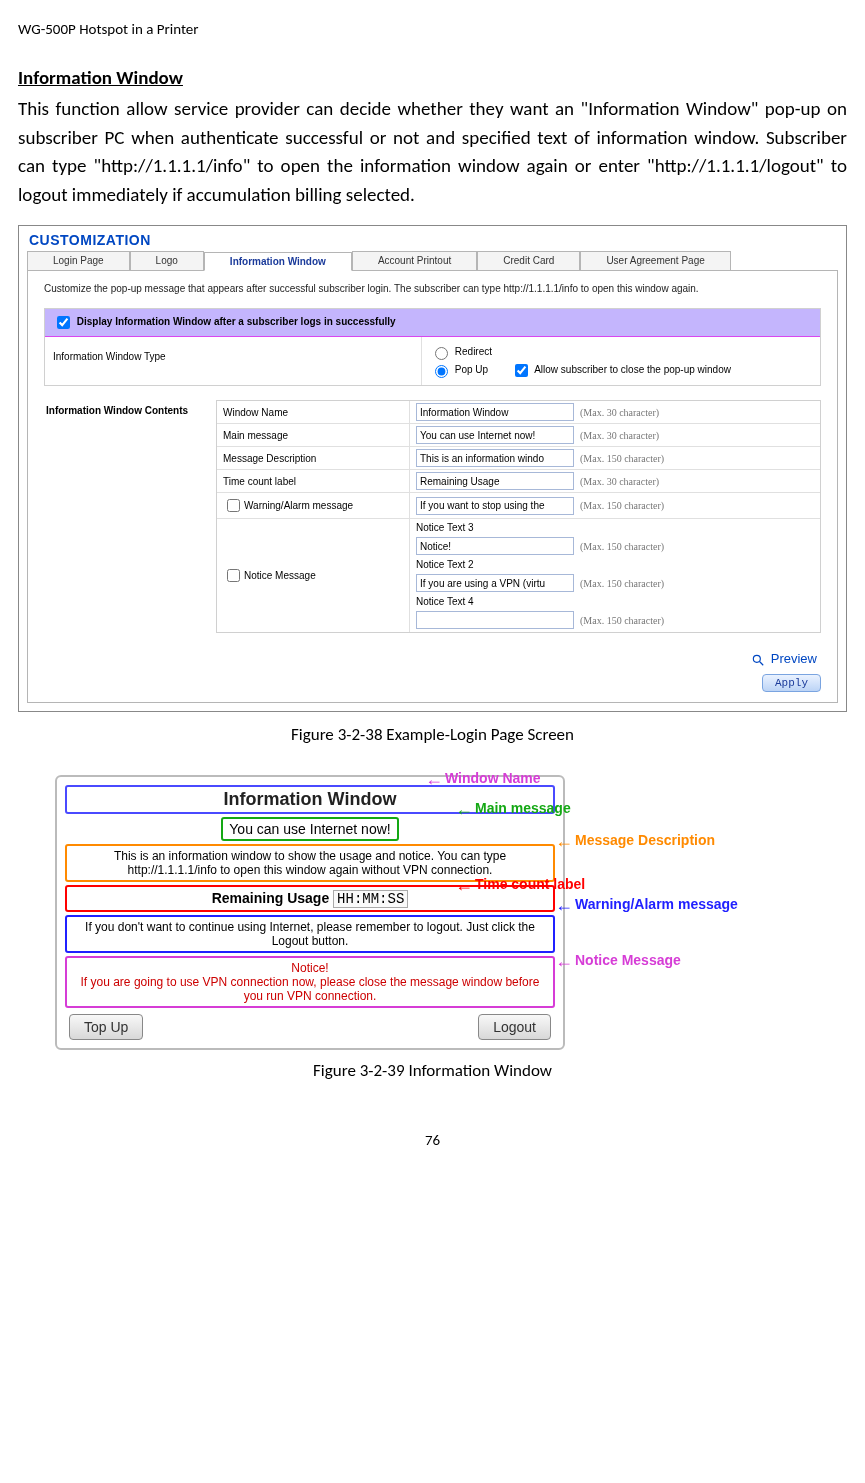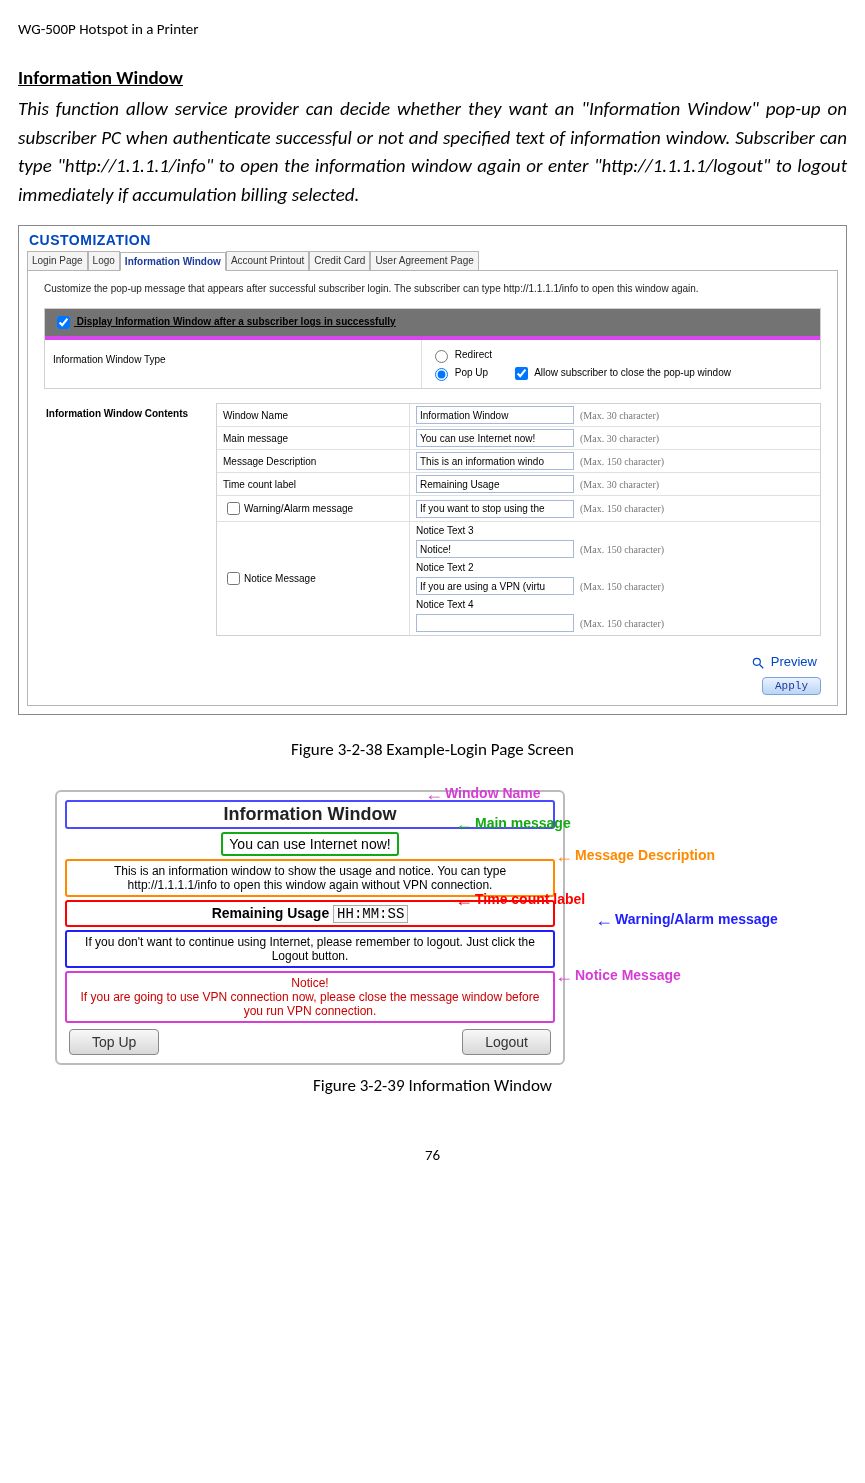--- a/index.html
+++ b/index.html
@@ -18,46 +18,45 @@
     font-size: 19px;
     font-weight: bold;
     text-decoration: underline;
     margin-bottom: 6px;
   }
   .body-text {
     font-size: 19px;
     line-height: 1.5;
     text-align: justify;
     margin-bottom: 16px;
-    font-style: italic;
   }
   .screenshot-wrapper {
     border: 1px solid #888;
     padding: 2px 8px 8px 8px;
-    margin-bottom: 24px;
+    margin-bottom: 12px;
     background: #fff;
   }
   .cust-title {
     color: #0047c2;
     font-weight: bold;
     font-size: 14px;
     letter-spacing: 0.5px;
     font-family: Arial, sans-serif;
     margin: 4px 0 3px 2px;
   }
   .tabrow {
     display: flex;
     font-size: 10px;
     font-family: Arial, sans-serif;
   }
   .tab {
     border: 1px solid #b5b5b5;
     border-bottom: none;
     background: #f4f4f4;
-    padding: 3px 4px;
+    padding: 3px 25px;
     color: #333;
   }
   .tab.active {
     background: #fff;
     font-weight: bold;
     color: #1a3a9a;
     border-bottom: 1px solid #fff;
     position: relative;
     top: 1px;
   }
@@ -69,26 +68,25 @@
   .helptext {
     font-size: 10px;
     color: #222;
     margin-bottom: 14px;
   }
   .inner-panel {
     border: 1px solid #d0d0d0;
     margin-bottom: 14px;
   }
   .panel-header-row {
-    background: #737373;
-    border-bottom: 4px solid #d946ef;
+    background: #c4b5fd;
+    border-bottom: 1px solid #d946ef;
     padding: 4px 8px;
     font-size: 10px;
     font-weight: bold;
-    text-decoration: underline;
   }
   .panel-header-row input[type=checkbox]{ vertical-align: middle; margin-right:4px;}
   .type-row {
     display: flex;
     font-size: 10px;
   }
   .type-row .cell-label {
     flex: 0 0 360px;
     border-right: 1px solid #e0e0e0;
     padding: 14px 8px;
@@ -252,21 +250,21 @@
   }
   .iw-btnrow {
     display:flex;
     justify-content: space-between;
     padding: 0 4px;
   }
   .iw-btn {
     border:1px solid #888;
     background: linear-gradient(#f8f8f8,#d8d8d8);
     border-radius:4px;
-    padding:4px 22px;
+    padding:4px 14px;
     font-size:14px;
     color:#333;
     text-align:right;
   }
   .annot {
     position:absolute;
     font-size:14px;
     font-weight:bold;
     white-space:nowrap;
   }
@@ -432,19 +430,19 @@
     <div class="iw-btnrow">
       <span class="iw-btn">Top Up</span>
       <span class="iw-btn">Logout</span>
     </div>
   </div>
 
   <div class="annot" style="left:370px; top:-6px; color:#d63cd6;"><span class="arrow-left">←</span><span>Window Name</span></div>
   <div class="annot" style="left:400px; top:24px; color:#14a814;"><span class="arrow-left">←</span><span>Main message</span></div>
   <div class="annot" style="left:500px; top:56px; color:#ff8a00;"><span class="arrow-left">←</span><span>Message Description</span></div>
   <div class="annot" style="left:400px; top:100px; color:#ff0000;"><span class="arrow-left">←</span><span>Time count label</span></div>
-  <div class="annot" style="left:500px; top:120px; color:#2020ff;margin-left:40px;"><span class="arrow-left">←</span><span>Warning/Alarm message</span></div>
+  <div class="annot" style="left:500px; top:120px; color:#2020ff;"><span class="arrow-left">←</span><span>Warning/Alarm message</span></div>
   <div class="annot" style="left:500px; top:176px; color:#d63cd6;"><span class="arrow-left">←</span><span>Notice Message</span></div>
 </div>
 
 <div class="figure-caption">Figure 3-2-39 Information Window</div>
 
 <div class="page-number">76</div>
 
 </body></html>

